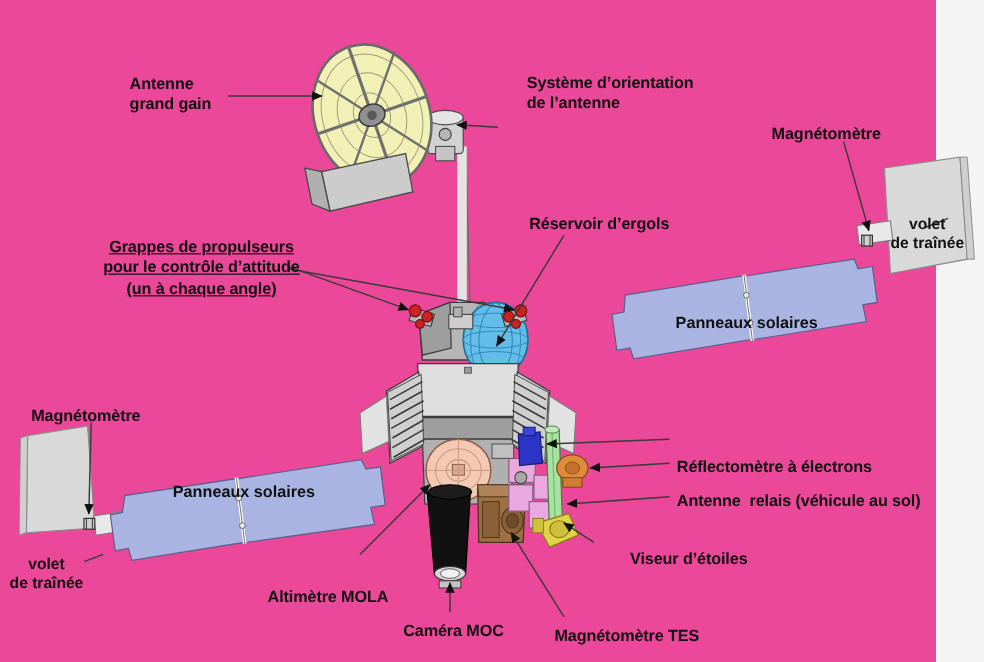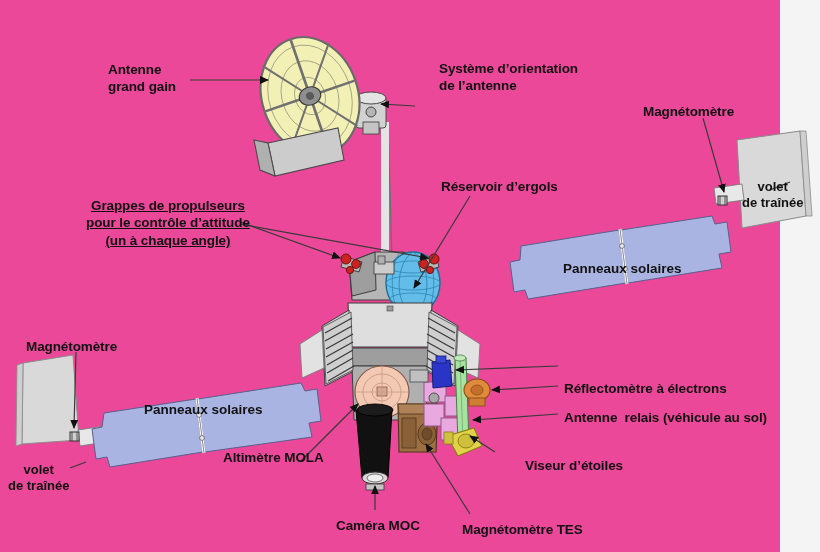--- a/index.html
+++ b/index.html
@@ -311,21 +311,21 @@
 
   <div class="callout-label" style="left:441px; top:178px;">Réservoir d’ergols</div>
 
   <div class="callout-label" style="left:26px; top:338px;">Magnétomètre</div>
 
 
   <div class="callout-label" style="left:564px; top:380px;">Réflectomètre à électrons</div>
 
   <div class="callout-label" style="left:564px; top:409px;">Antenne  relais (véhicule au sol)</div>
 
-  <div class="callout-label" style="left:223px; top:449px;">Altimètre MOLA</div>
+  <div class="callout-label" style="left:223px; top:489px;">Altimètre MOLA</div>
 
   <div class="callout-label" style="left:525px; top:457px;">Viseur d’étoiles</div>
 
   <div class="callout-label" style="left:336px; top:517px;">Caméra MOC</div>
 
   <div class="callout-label" style="left:462px; top:521px;">Magnétomètre TES</div>
 
   <div class="panel-caption" style="left:563px; top:261px;">Panneaux solaires</div>
 
   <div class="panel-caption" style="left:144px; top:402px;">Panneaux solaires</div>

